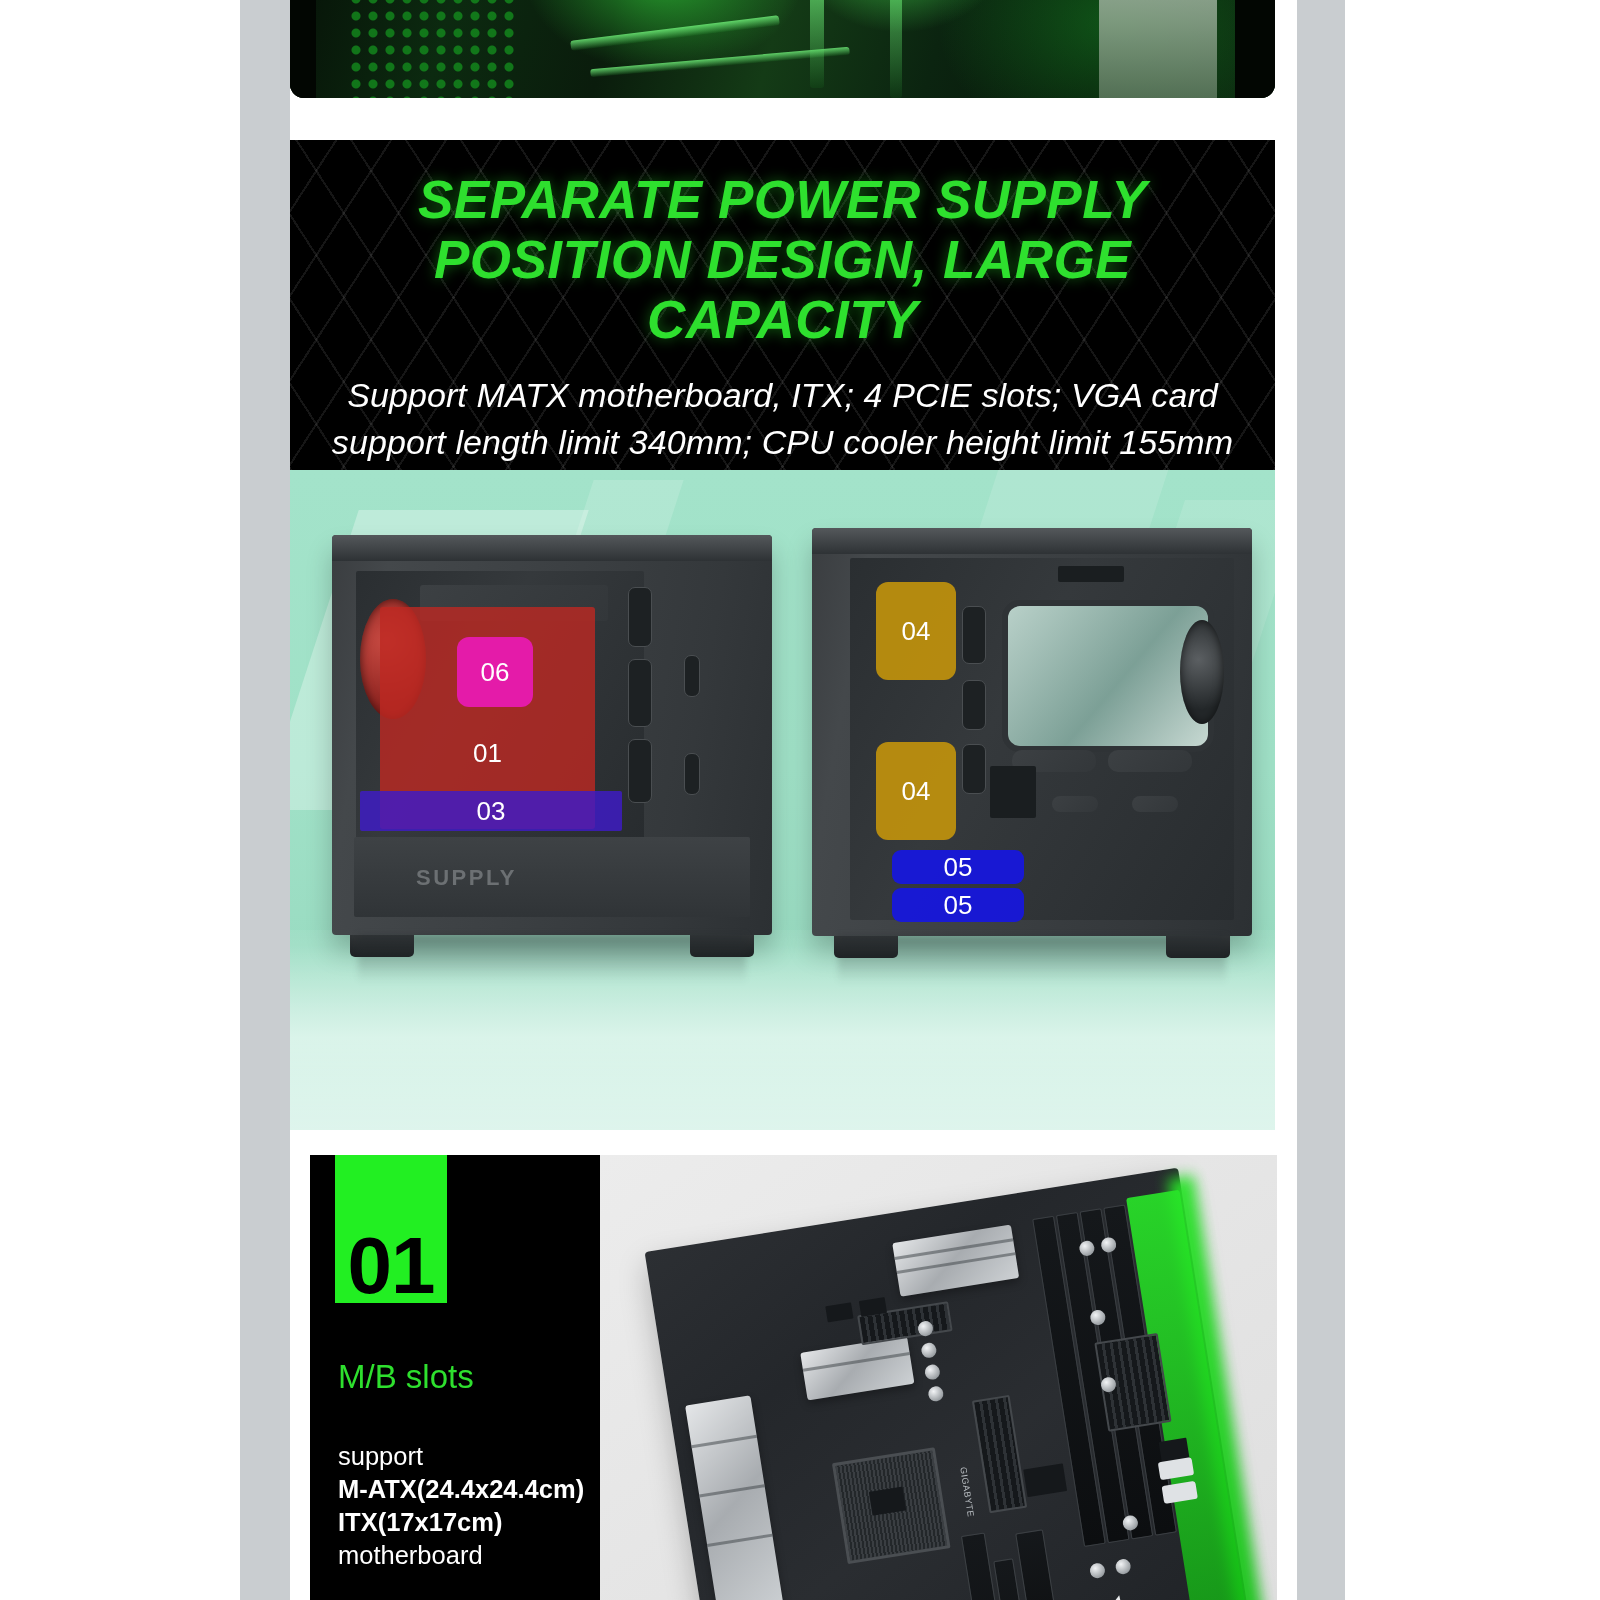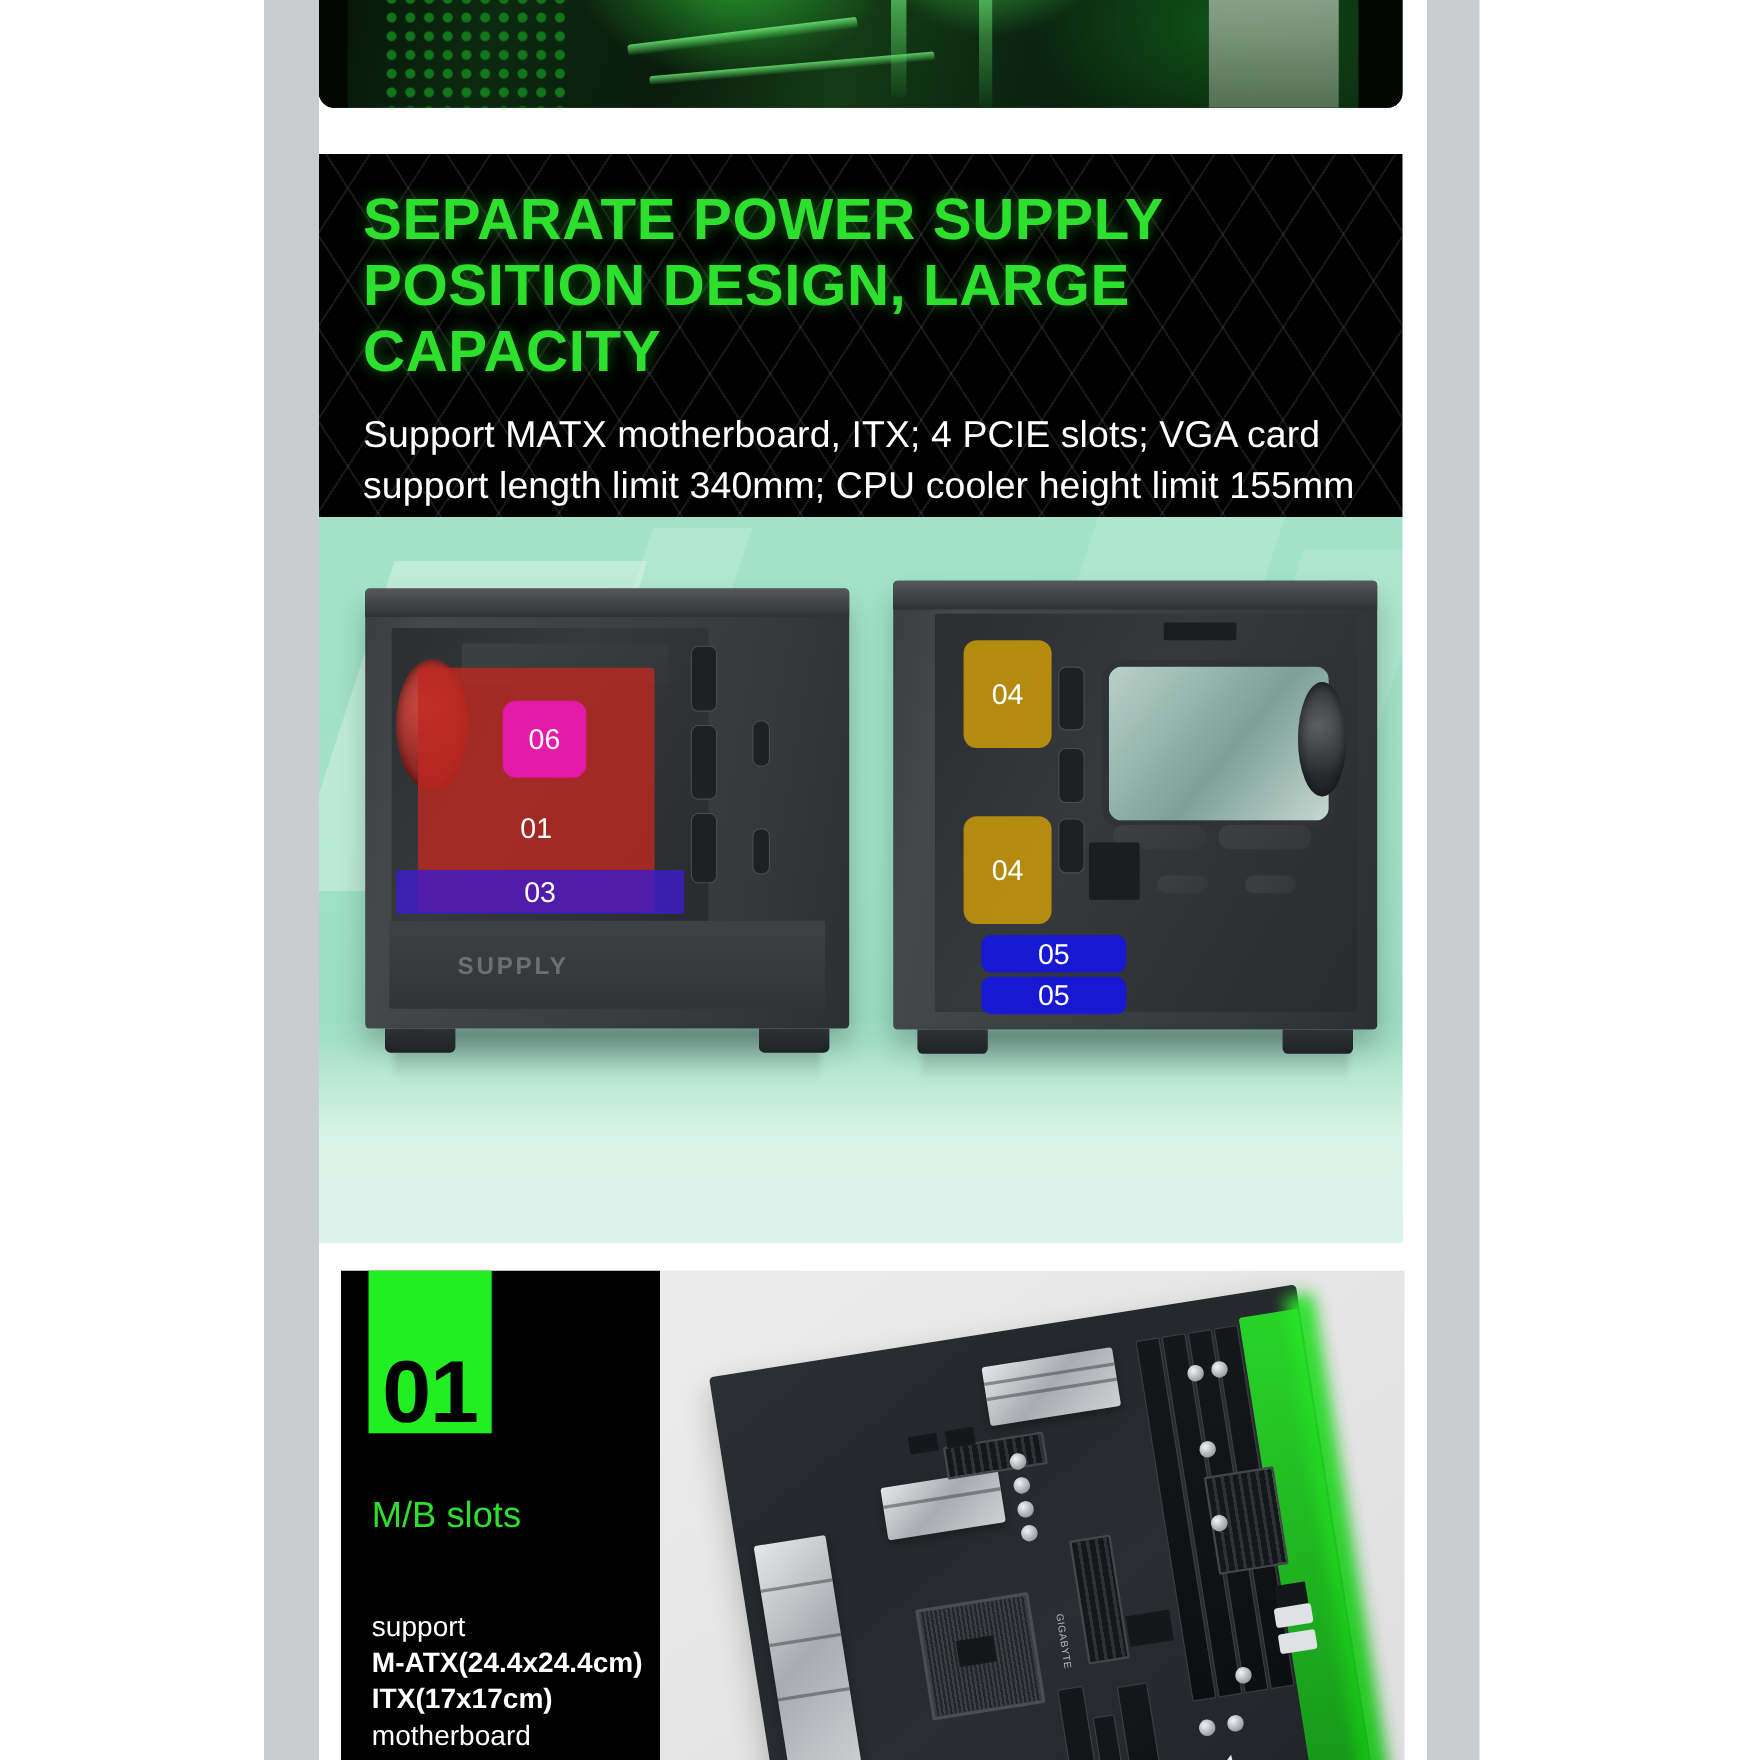--- a/index.html
+++ b/index.html
@@ -80,20 +80,22 @@
   }
   #banner .diamond-pattern {
     position: absolute; inset: 0;
     background-image:
       repeating-linear-gradient(57deg, rgba(255,255,255,.085) 0 2px, transparent 2px 46px),
       repeating-linear-gradient(-57deg, rgba(255,255,255,.085) 0 2px, transparent 2px 46px);
   }
   #banner .banner-inner {
     position: relative;
     padding: 30px 40px 0;
+    text-align: center;
+    font-style: italic;
   }
   #banner-title {
     color: #2ee02e;
     font-size: 53px;
     font-weight: bold;
     line-height: 1.13;
     letter-spacing: .5px;
     margin: 0;
     text-shadow: 0 0 14px rgba(40,220,40,.45);
   }
@@ -236,21 +238,21 @@
     line-height: .92;
     letter-spacing: -1px;
   }
   #feature-heading {
     position: absolute; left: 28px; top: 203px;
     color: #2ee02e;
     font-size: 33px;
     font-weight: normal;
   }
   #feature-desc {
-    position: absolute; left: 28px; top: 308px;
+    position: absolute; left: 28px; top: 285px;
     color: #ffffff;
     font-size: 25.5px;
     line-height: 1.30;
   }
   #feature-desc .b { font-weight: bold; }
 
   #feature-right {
     position: relative;
     flex: 1;
     background: linear-gradient(145deg,#ececec 0%, #e6e6e6 45%, #dfdfdf 100%);

